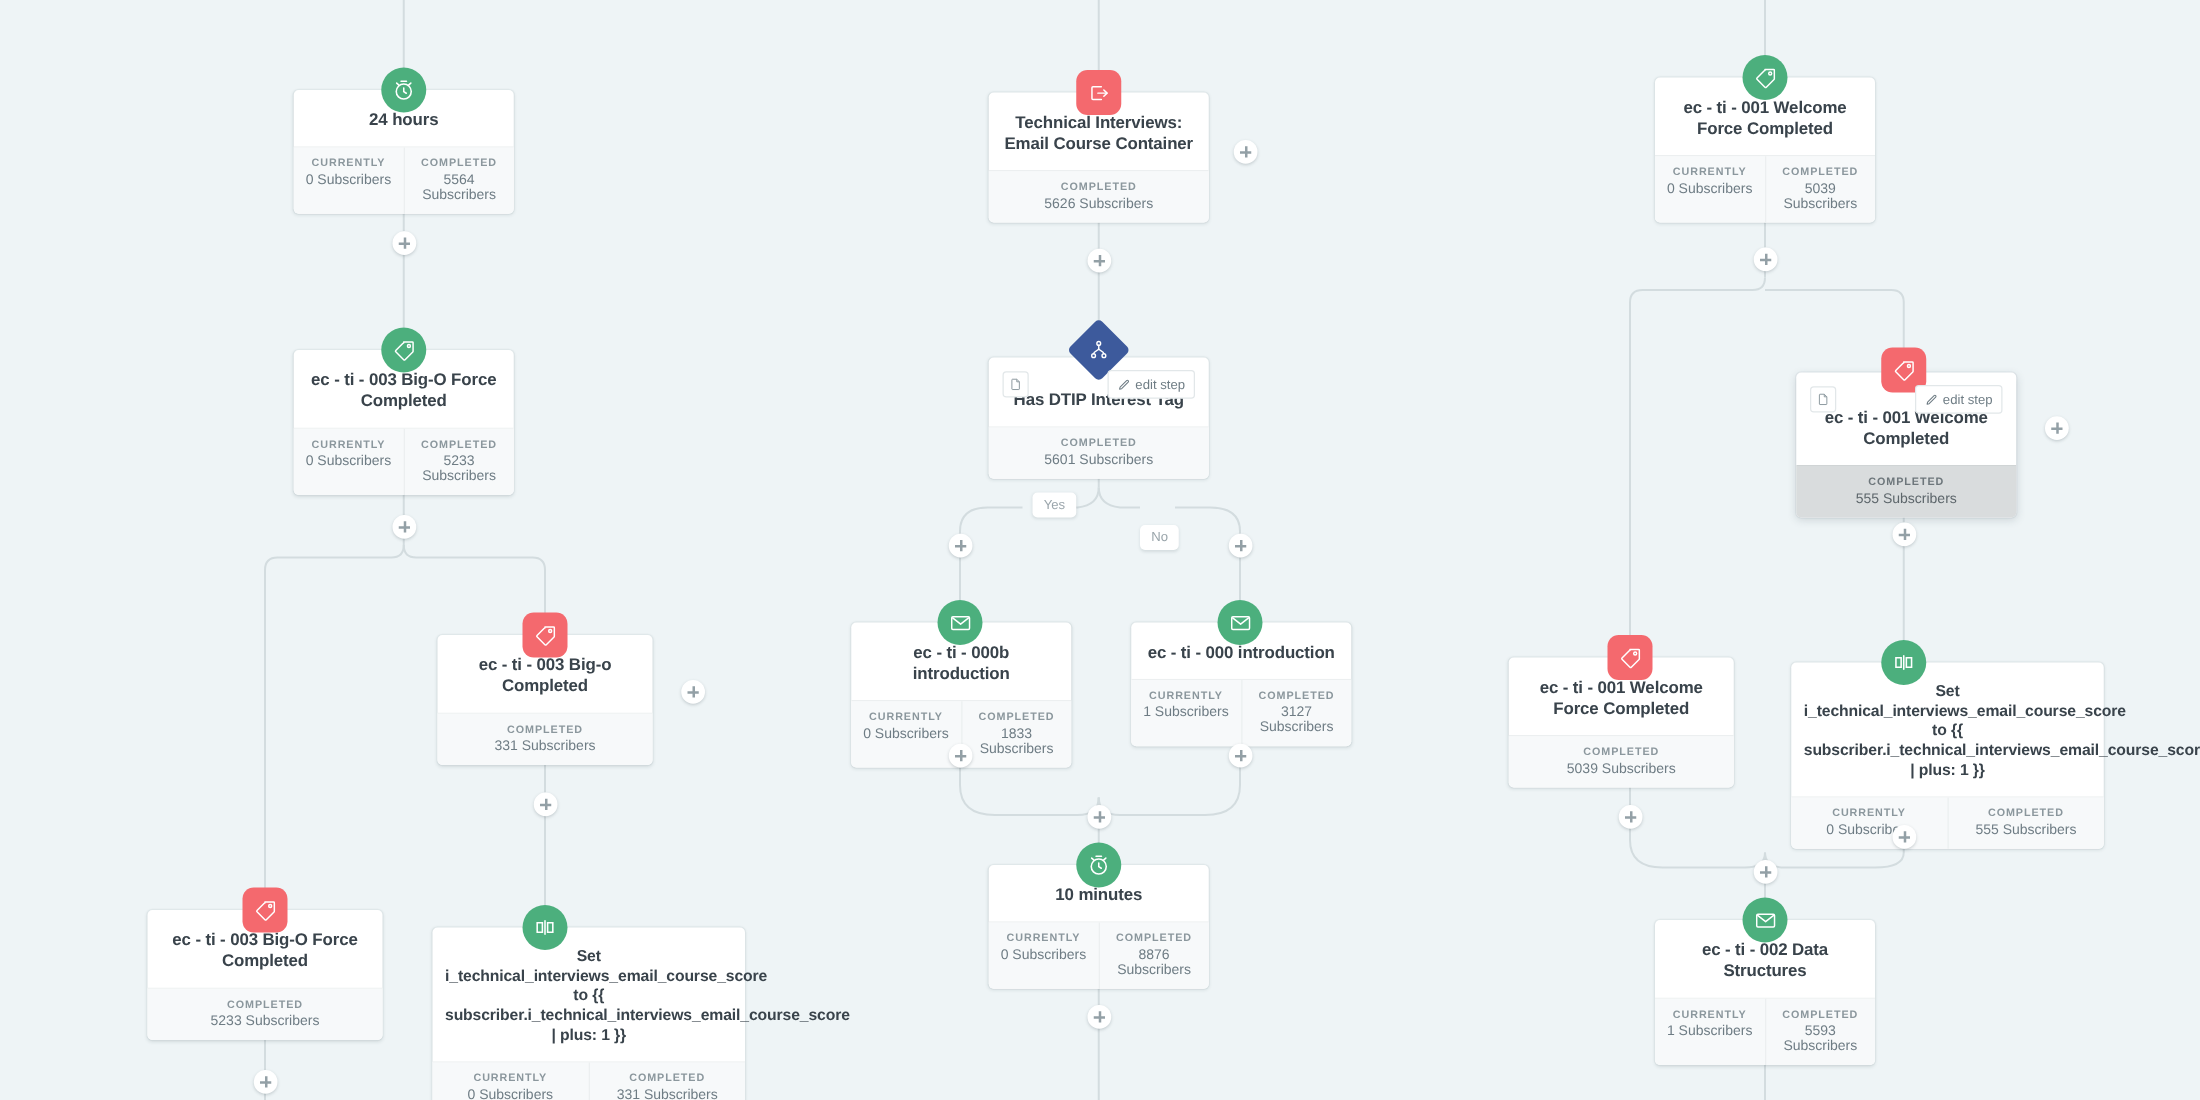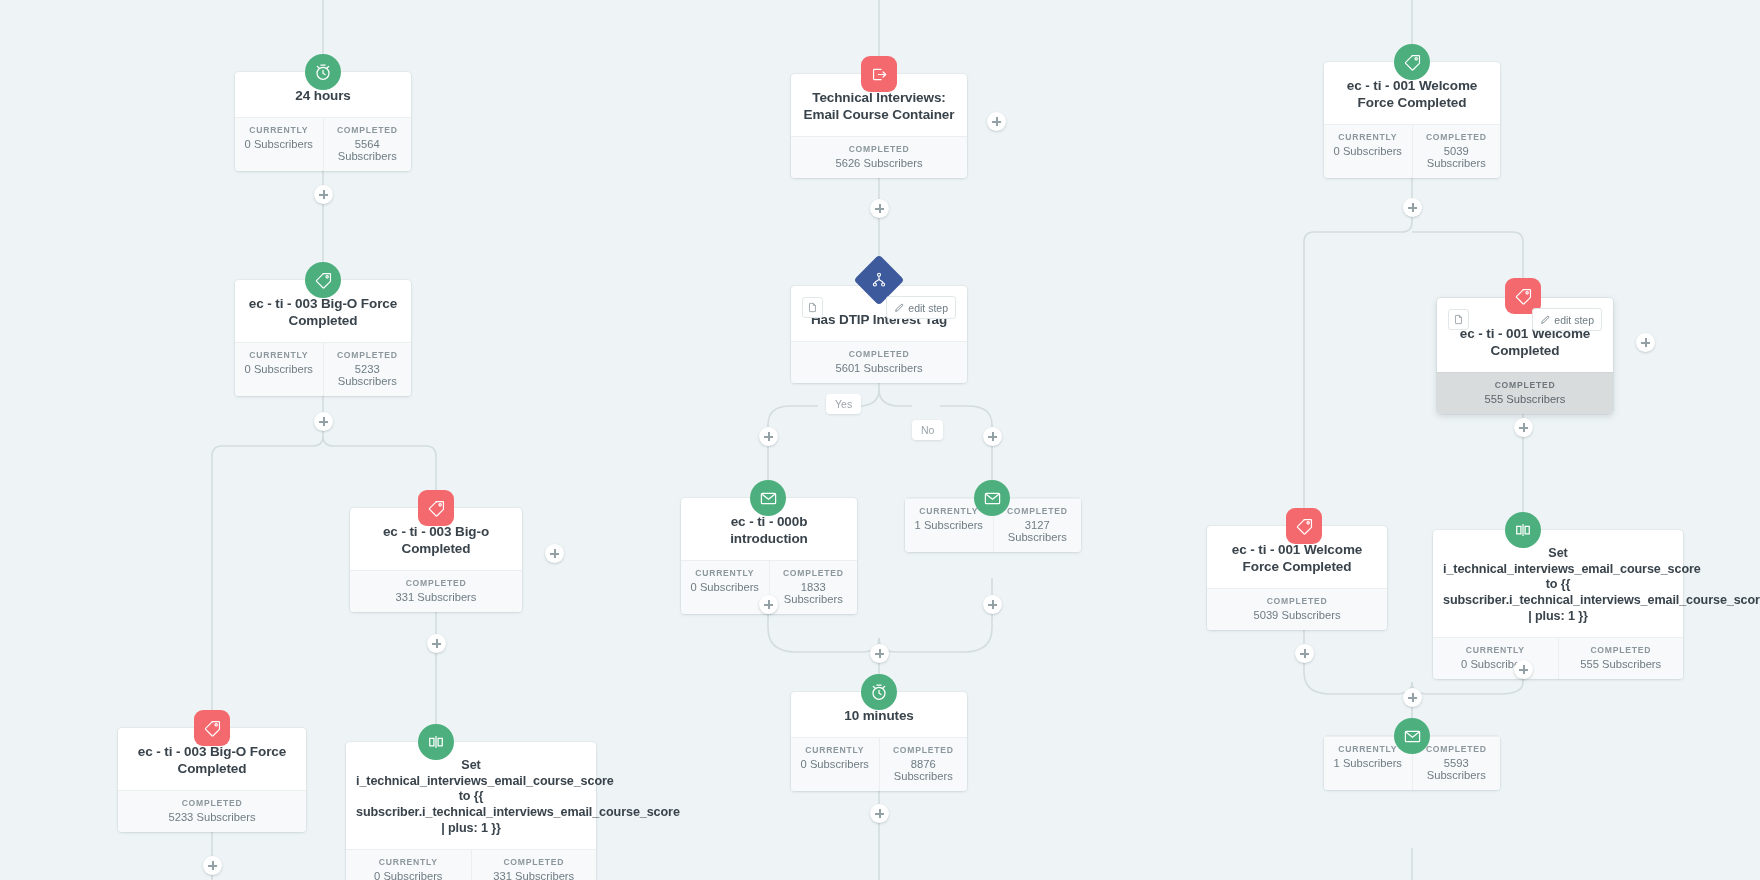--- a/index.html
+++ b/index.html
@@ -418,20 +418,21 @@
     </div>
   </div>
 
   <div class="badge circle" style="left:974px;top:480px;">
     <svg width="19" height="19" viewBox="0 0 24 24" fill="none" stroke="#ffffff" stroke-width="1.5" stroke-linejoin="round">
       <rect x="3" y="5.5" width="18" height="13" rx="1.2"></rect>
         <path d="M3.6 6.4 12 13l8.4-6.6"></path>
     </svg>
   </div>
   <div class="node" style="left:905px;top:498px;width:176px;">
+    <div class="title">ec - ti - 000 introduction</div>
     <div class="stats">
       <div class="col">
         <div class="lbl">CURRENTLY</div>
         <div class="val">1 Subscribers</div>
       </div>
       <div class="col">
         <div class="lbl">COMPLETED</div>
         <div class="val">3127 Subscribers</div>
       </div>
     </div>
@@ -555,20 +556,21 @@
   <div class="plus" style="left:1514px;top:660px;"></div>
   <div class="plus" style="left:1403px;top:688px;"></div>
 
   <div class="badge circle" style="left:1394px;top:718px;">
     <svg width="19" height="19" viewBox="0 0 24 24" fill="none" stroke="#ffffff" stroke-width="1.5" stroke-linejoin="round">
       <rect x="3" y="5.5" width="18" height="13" rx="1.2"></rect>
         <path d="M3.6 6.4 12 13l8.4-6.6"></path>
     </svg>
   </div>
   <div class="node" style="left:1324px;top:736px;width:176px;">
+    <div class="title">ec - ti - 002 Data Structures</div>
     <div class="stats">
       <div class="col">
         <div class="lbl">CURRENTLY</div>
         <div class="val">1 Subscribers</div>
       </div>
       <div class="col">
         <div class="lbl">COMPLETED</div>
         <div class="val">5593 Subscribers</div>
       </div>
     </div>

